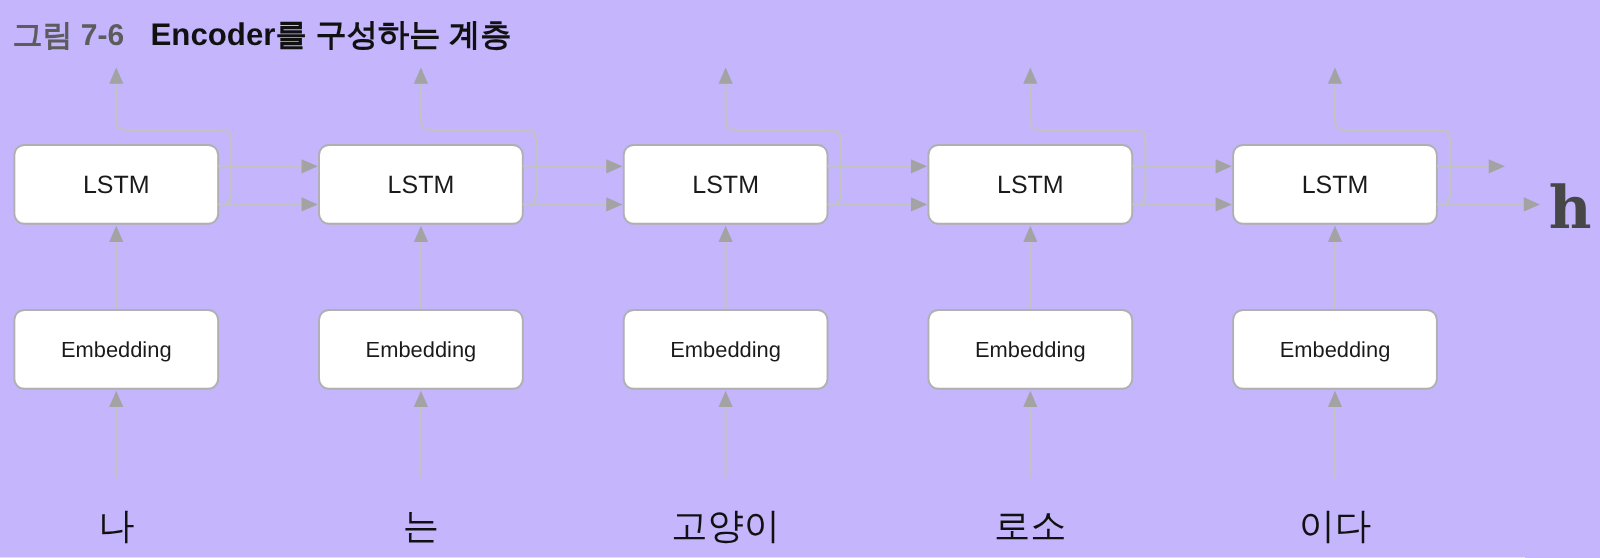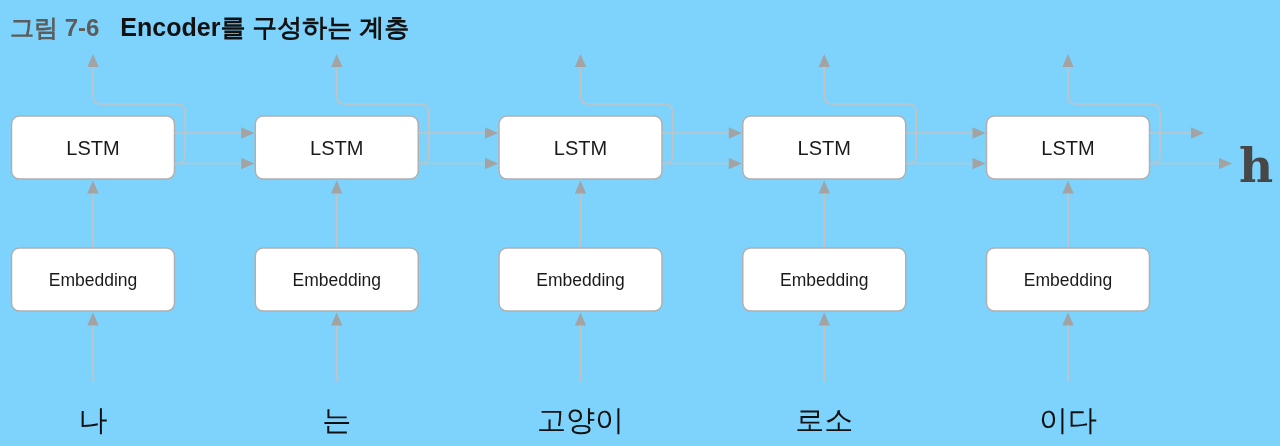--- a/index.html
+++ b/index.html
@@ -5,21 +5,21 @@
   html, body {
     margin: 0;
     padding: 0;
     background: #ffffff;
     font-family: "Liberation Sans", "DejaVu Sans", sans-serif;
   }
   .canvas {
     position: relative;
     width: 1280px;
     height: 446px;
-    background: #7dd3fc;
+    background: #c4b5fd;
     overflow: hidden;
   }
   .title-row {
     position: absolute;
     top: 11px;
     left: 10px;
     white-space: nowrap;
   }
   .fig-label {
     font-size: 24px;

